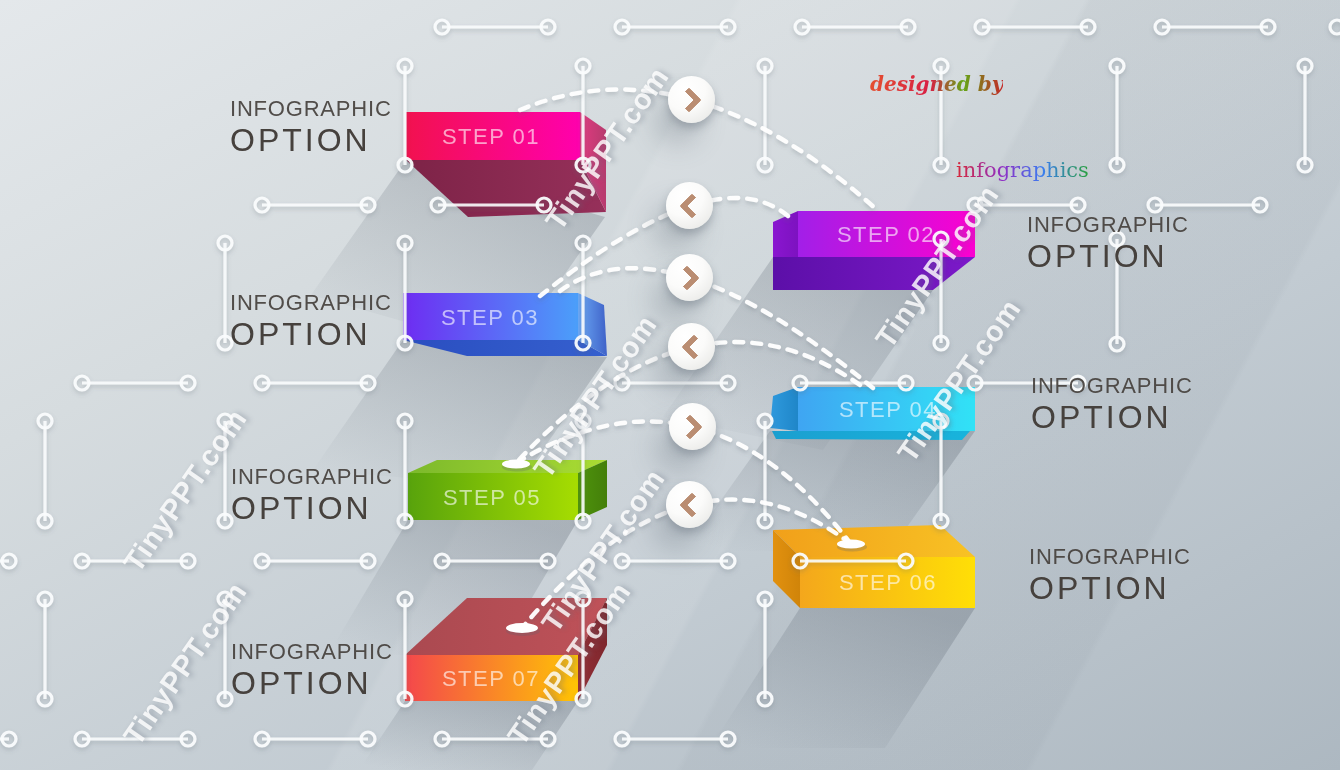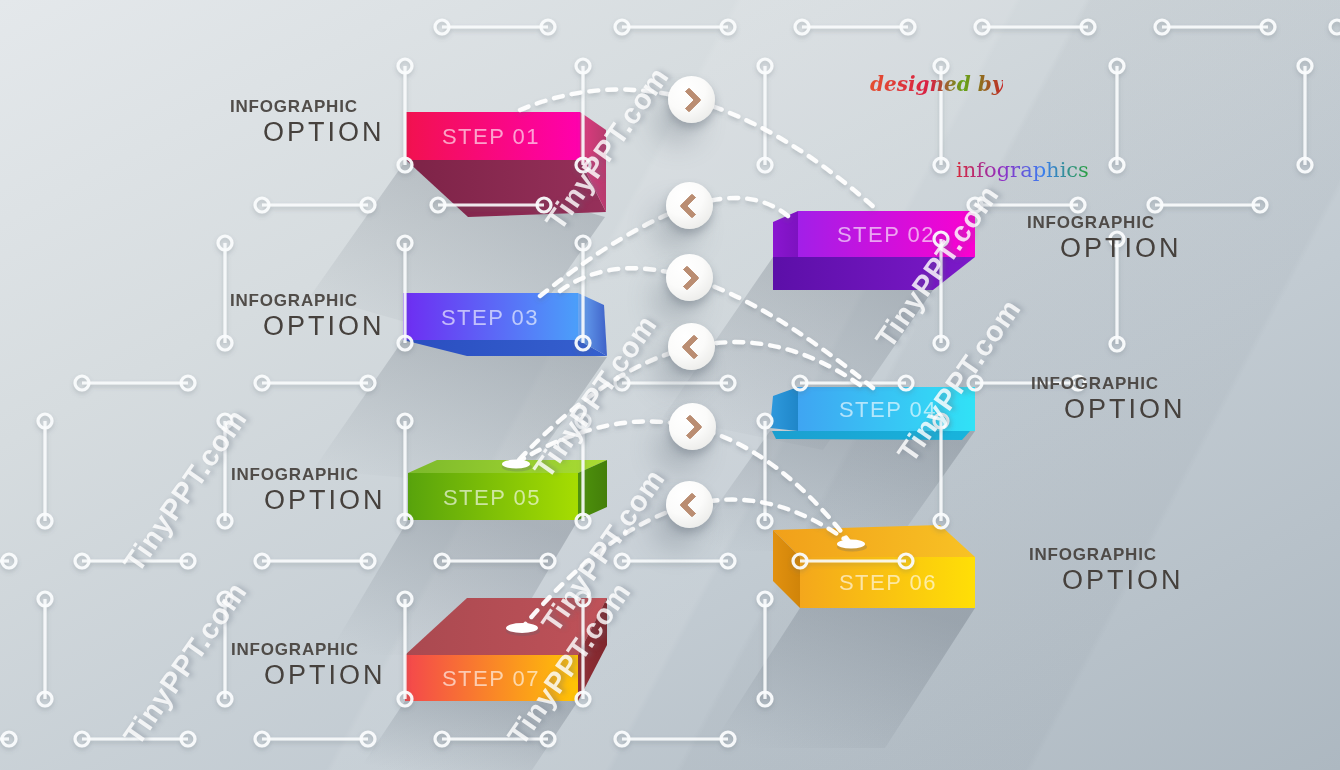--- a/index.html
+++ b/index.html
@@ -11,22 +11,22 @@
       linear-gradient(118deg,rgba(255,255,255,0) 42%,rgba(255,255,255,.09) 42.4%,rgba(255,255,255,.09) 58%,rgba(255,255,255,0) 58.4%),
       linear-gradient(118deg,rgba(90,100,112,0) 62%,rgba(90,100,112,.05) 62.4%,rgba(90,100,112,.05) 82%,rgba(90,100,112,0) 82.4%);}
   svg.scene{position:absolute;left:0;top:0;}
   #net line{stroke:rgba(250,252,253,.9);stroke-width:3.2;}
   #net circle{fill:none;stroke:rgba(250,252,253,.95);stroke-width:3.2;}
   .arc{fill:none;stroke:rgba(255,255,255,.96);stroke-width:4.4;stroke-dasharray:9 9;stroke-linecap:round;}
   .step-label{font-family:"Liberation Sans",sans-serif;font-size:22px;letter-spacing:1.5px;
     fill:rgba(255,255,255,.62);text-anchor:middle;}
   
   .opt{position:absolute;color:#46413d;line-height:1;}
-  .opt .l1{font-size:17px;letter-spacing:.8px;font-weight:bold;opacity:.92;}
-  .opt .l2{font-size:27px;letter-spacing:3px;margin-top:4px;font-weight:normal;margin-left:33px;}
+  .opt .l1{font-size:22px;letter-spacing:.8px;font-weight:normal;opacity:.92;}
+  .opt .l2{font-size:32px;letter-spacing:3px;margin-top:4px;font-weight:normal;}
   
   .nav-btn{position:absolute;width:47px;height:47px;border-radius:50%;
     background:radial-gradient(circle at 36% 28%,#ffffff 0%,#fbfbfa 45%,#ededeb 78%,#e1e1de 100%);
     box-shadow:0 5px 9px rgba(90,100,112,.38),-14px 22px 26px rgba(90,100,112,.26);
     display:flex;align-items:center;justify-content:center;cursor:pointer;}
   .chev{width:12px;height:12px;border-top:6px solid #ba8d72;border-right:6px solid #ba8d72;border-radius:2px;}
   .chev-right{transform:rotate(45deg);margin-left:-5px;}
   .chev-left{transform:rotate(-135deg);margin-right:-5px;}
   
   .wm{position:absolute;transform:rotate(-55deg);font-weight:bold;font-size:29px;letter-spacing:1px;

